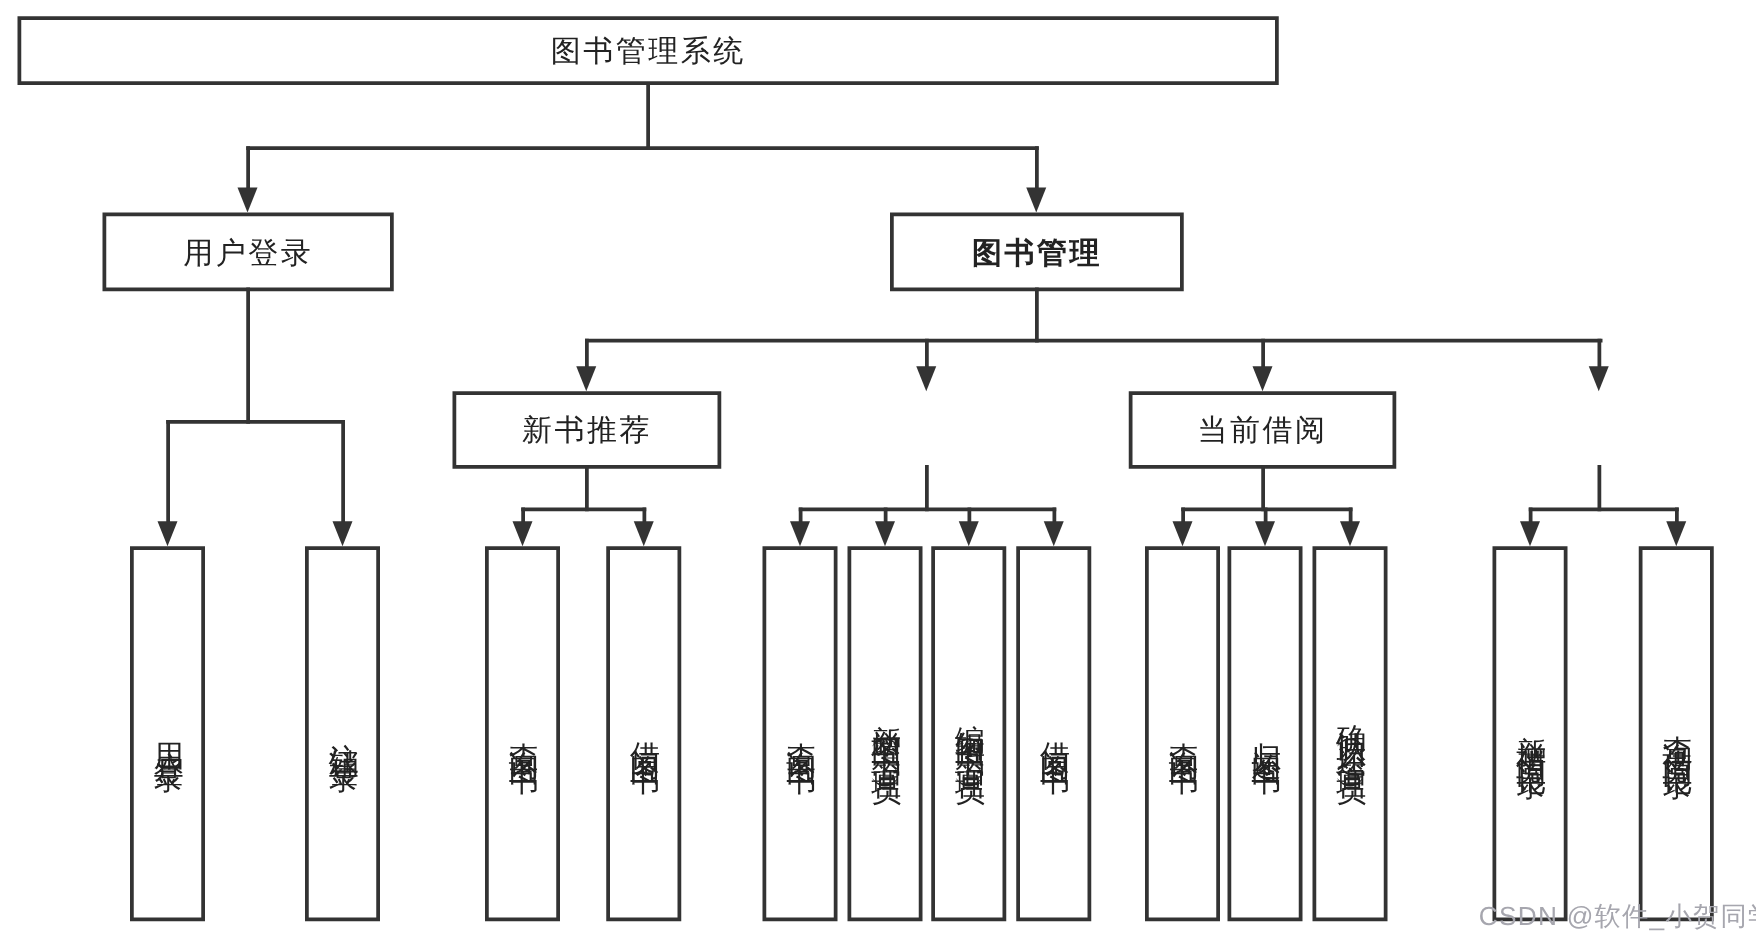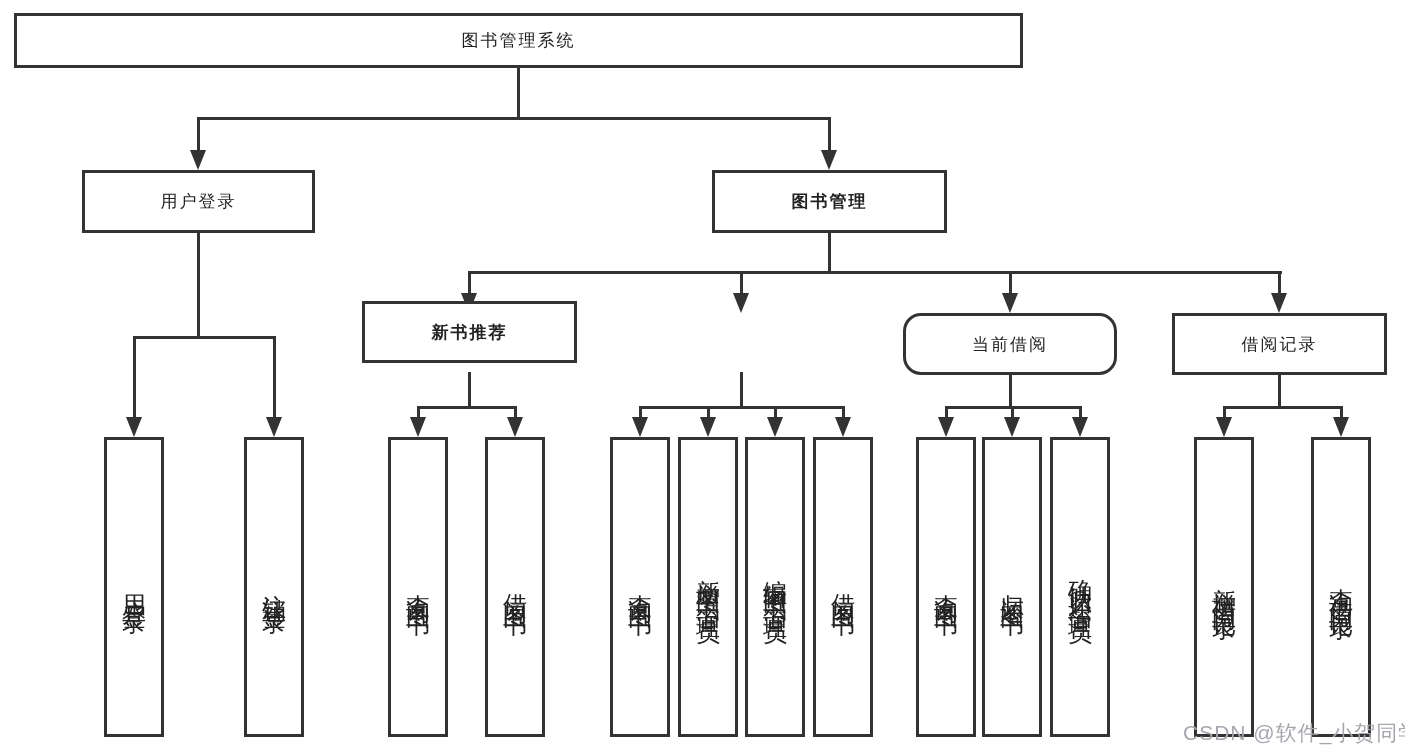--- a/index.html
+++ b/index.html
@@ -14,21 +14,21 @@
     background:var(--background);
     font-family:"Liberation Sans", sans-serif;
     overflow:hidden;
   }
   .canvas{position:relative;width:1405px;height:747px;background:var(--background);}
   .node{
     position:absolute;box-sizing:border-box;
     border:3px solid var(--line);
     background:#ffffff;
     display:flex;align-items:center;justify-content:center;
-    font-size:17px;color:var(--text);letter-spacing:2px;
+    font-size:24px;color:var(--text);letter-spacing:2px;
     white-space:nowrap;
   }
   .leaf{
     writing-mode:vertical-rl;
     text-orientation:mixed;
     font-size:24px;letter-spacing:6px;
     white-space:normal;
     line-height:1;
   }
   .line{position:absolute;background:var(--line);}
@@ -72,23 +72,22 @@
   <div class="line" style="left:468px;top:271px;width:814px;height:3px;"></div>
   <div class="line" style="left:468px;top:271px;width:3px;height:25px;"></div>
   <div class="line" style="left:740px;top:271px;width:3px;height:25px;"></div>
   <div class="line" style="left:1009px;top:271px;width:3px;height:25px;"></div>
   <div class="line" style="left:1278px;top:271px;width:3px;height:25px;"></div>
   <div class="arrow" style="left:461px;top:293px;"></div>
   <div class="arrow" style="left:733px;top:293px;"></div>
   <div class="arrow" style="left:1002px;top:293px;"></div>
   <div class="arrow" style="left:1271px;top:293px;"></div>
 
-  <div class="node" style="left:362px;top:301px;width:215px;height:62px;font-weight:bold;">新书推荐</div>
-  <div class="node" style="left:903px;top:313px;width:214px;height:62px;border-radius:18px;">当前借阅</div>
-  <div class="node" style="left:1172px;top:313px;width:215px;height:62px;">借阅记录</div>
+  <div class="node" style="left:362px;top:313px;width:215px;height:62px;">新书推荐</div>
+  <div class="node" style="left:903px;top:313px;width:214px;height:62px;">当前借阅</div>
 
   <div class="line" style="left:468px;top:372px;width:3px;height:37px;"></div>
   <div class="line" style="left:417px;top:406px;width:100px;height:3px;"></div>
   <div class="line" style="left:417px;top:406px;width:3px;height:14px;"></div>
   <div class="line" style="left:514px;top:406px;width:3px;height:14px;"></div>
   <div class="arrow" style="left:410px;top:417px;"></div>
   <div class="arrow" style="left:507px;top:417px;"></div>
 
   <div class="line" style="left:740px;top:372px;width:3px;height:37px;"></div>
   <div class="line" style="left:639px;top:406px;width:206px;height:3px;"></div>

